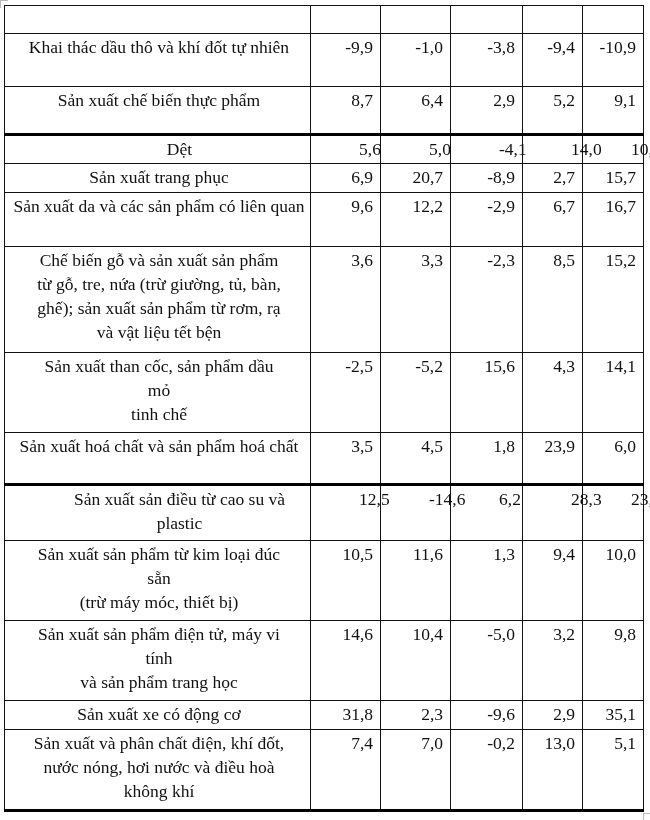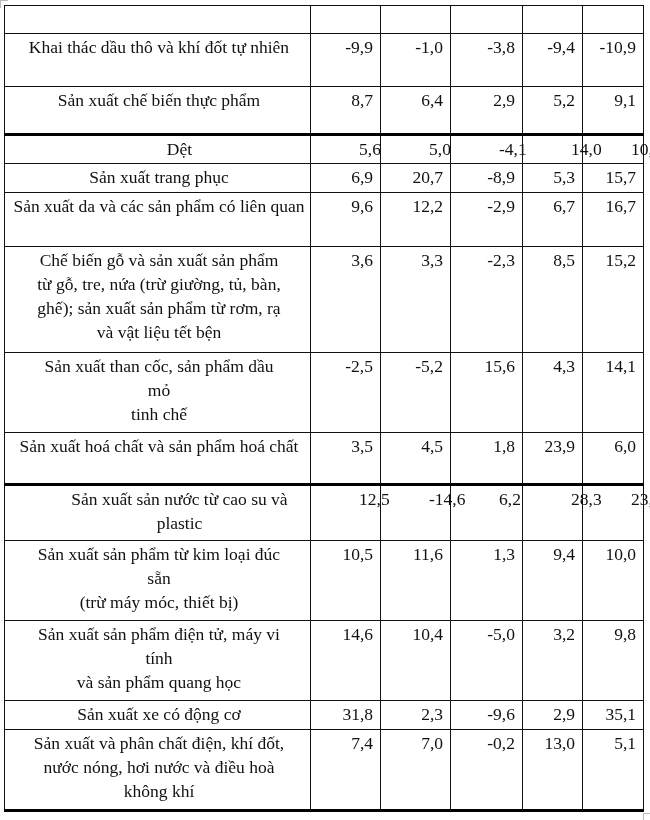--- a/index.html
+++ b/index.html
@@ -62,21 +62,21 @@
     <td class="num">5,0</td>
     <td class="num">-4,1</td>
     <td class="num">14,0</td>
     <td class="num">10,5</td>
   </tr>
   <tr style="height:26px">
     <td class="label">Sản xuất trang phục</td>
     <td class="num">6,9</td>
     <td class="num">20,7</td>
     <td class="num">-8,9</td>
-    <td class="num">5,3</td>
+    <td class="num">2,7</td>
     <td class="num">15,7</td>
   </tr>
   <tr style="height:50px">
     <td class="label">Sản xuất da và các sản phẩm có liên quan</td>
     <td class="num">9,6</td>
     <td class="num">12,2</td>
     <td class="num">-2,9</td>
     <td class="num">6,7</td>
     <td class="num">16,7</td>
   </tr>
@@ -107,21 +107,21 @@
   </tr>
   <tr style="height:48px">
     <td class="label">Sản xuất hoá chất và sản phẩm hoá chất</td>
     <td class="num">3,5</td>
     <td class="num">4,5</td>
     <td class="num">1,8</td>
     <td class="num">23,9</td>
     <td class="num">6,0</td>
   </tr>
   <tr class="thick-top" style="height:49px">
-    <td class="label">Sản xuất sản nước từ cao su và plastic</td>
+    <td class="label">Sản xuất sản điều từ cao su và plastic</td>
     <td class="num">12,5</td>
     <td class="num">-14,6</td>
     <td class="num">6,2</td>
     <td class="num">28,3</td>
     <td class="num">23,6</td>
   </tr>
   <tr style="height:73px">
     <td class="label">
       <div>Sản xuất sản phẩm từ kim loại đúc</div>
       <div>sẵn</div>
@@ -130,21 +130,21 @@
     <td class="num">10,5</td>
     <td class="num">11,6</td>
     <td class="num">1,3</td>
     <td class="num">9,4</td>
     <td class="num">10,0</td>
   </tr>
   <tr style="height:73px">
     <td class="label">
       <div>Sản xuất sản phẩm điện tử, máy vi</div>
       <div>tính</div>
-      <div>và sản phẩm quang học</div>
+      <div>và sản phẩm trang học</div>
     </td>
     <td class="num">14,6</td>
     <td class="num">10,4</td>
     <td class="num">-5,0</td>
     <td class="num">3,2</td>
     <td class="num">9,8</td>
   </tr>
   <tr style="height:26px">
     <td class="label">Sản xuất xe có động cơ</td>
     <td class="num">31,8</td>

